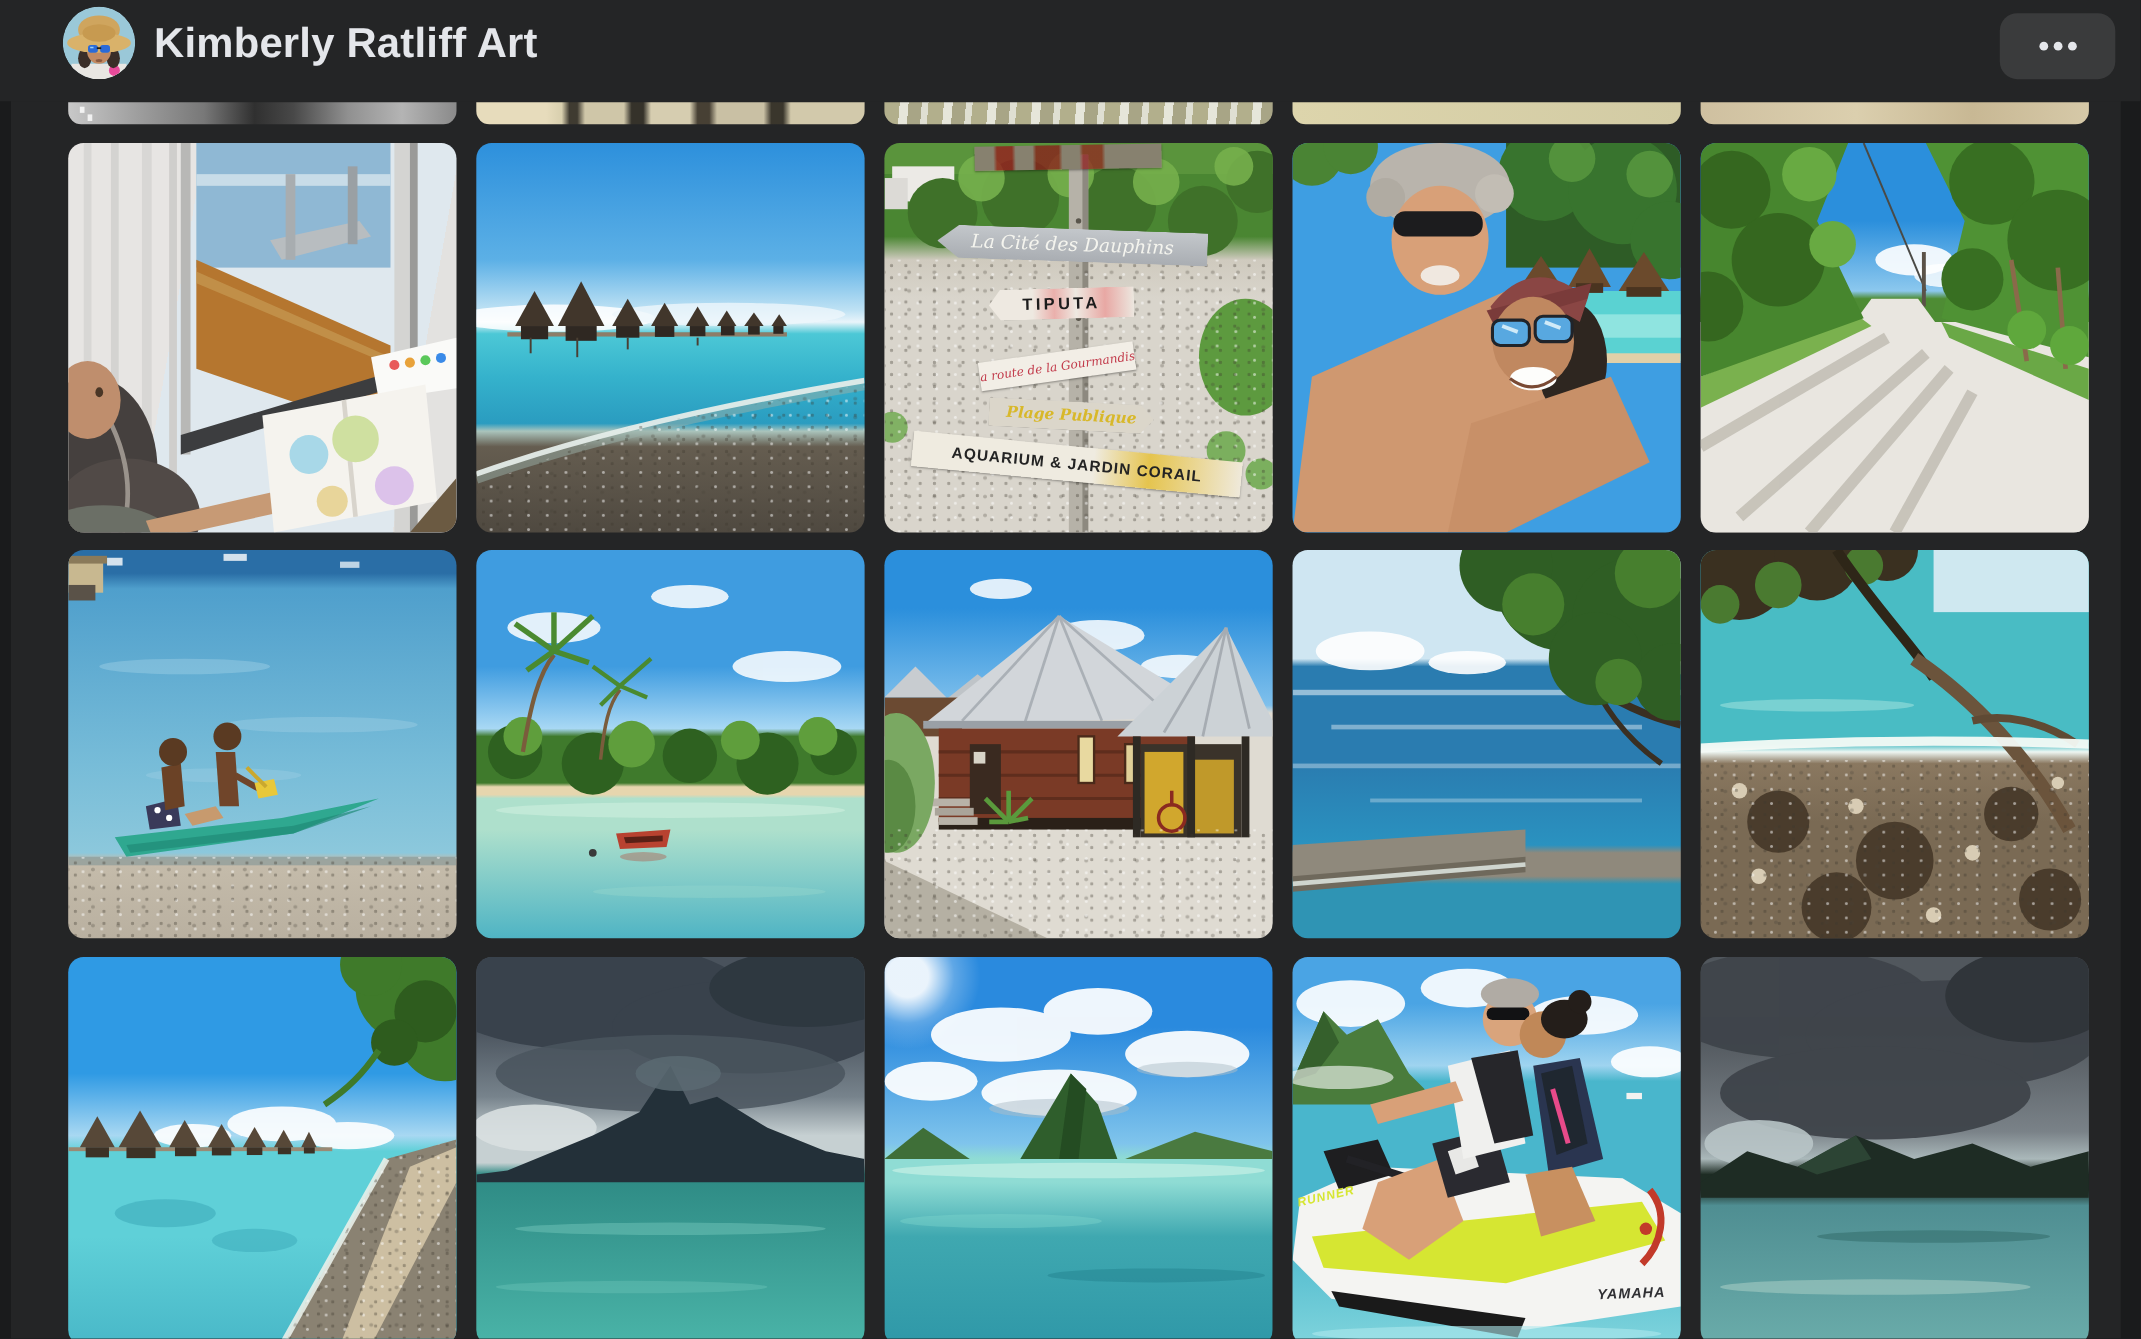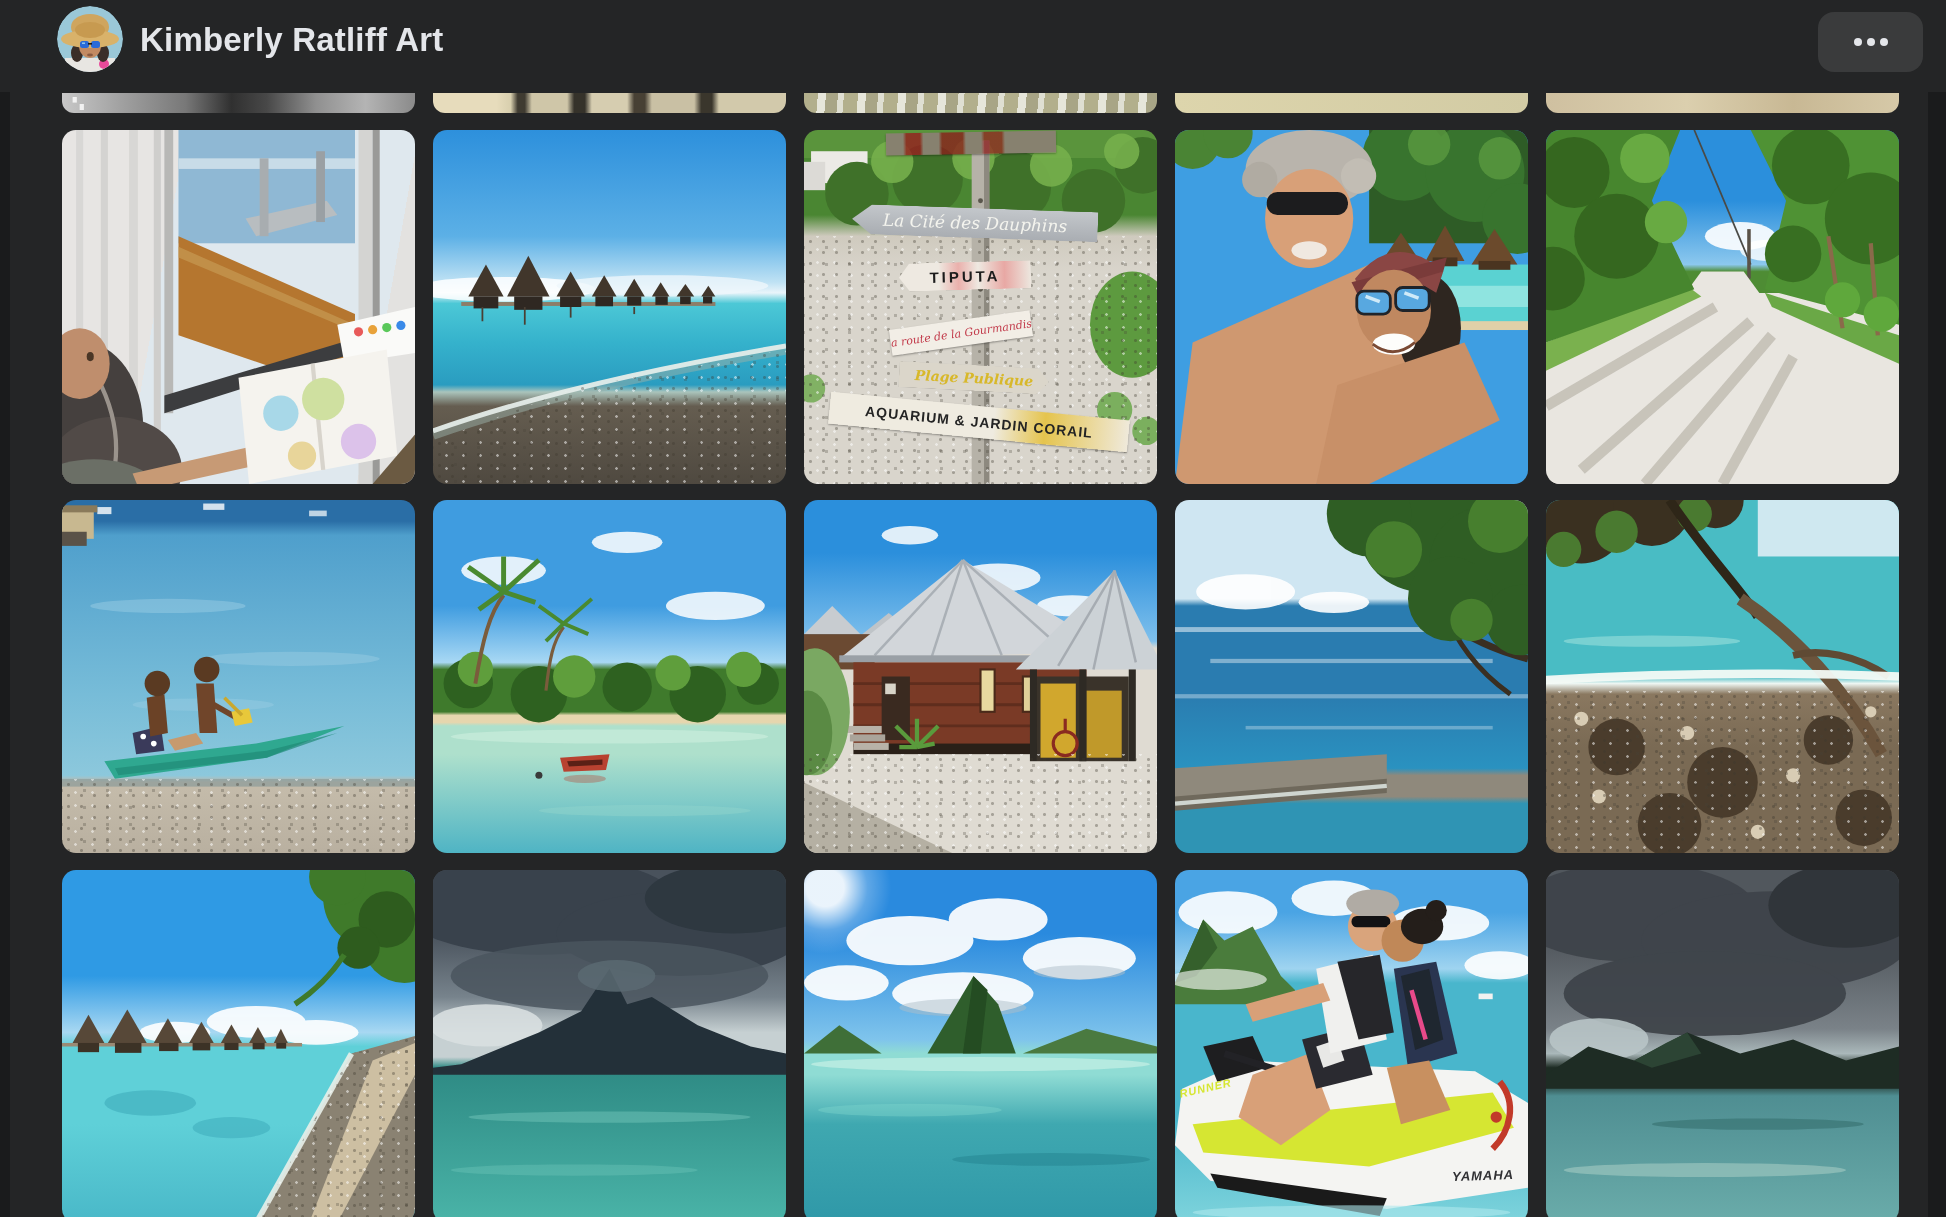--- a/index.html
+++ b/index.html
@@ -7,21 +7,21 @@
     --text_primary:#e4e6ea;
   }
   *{margin:0;padding:0;box-sizing:border-box}
   html,body{width:1946px;height:1217px;overflow:hidden;background:var(--page_bg)}
   body{font-family:"Liberation Sans","DejaVu Sans",sans-serif}
   #stage{position:relative;width:1946px;height:1217px;background:var(--surface_bg);overflow:hidden}
 
   
   .hdr{position:absolute;left:0;top:0;width:1946px;height:92px;background:var(--surface_bg);z-index:30}
   .avatar{position:absolute;left:57px;top:6px;width:66px;height:66px;border-radius:50%;overflow:hidden;cursor:pointer}
-  .title{position:absolute;left:140px;top:0;height:80px;line-height:80px;font-size:33px;font-weight:600;color:var(--text_primary);letter-spacing:.2px;white-space:nowrap}
+  .title{position:absolute;left:140px;top:0;height:80px;line-height:80px;font-size:38px;font-weight:600;color:var(--text_primary);letter-spacing:.2px;white-space:nowrap}
   .more-btn{position:absolute;right:23px;top:12px;width:105px;height:60px;border:none;border-radius:16px;background:var(--chip_bg);display:flex;align-items:center;justify-content:center;gap:5px;cursor:pointer}
   .more-btn i{width:8px;height:8px;border-radius:50%;background:var(--text_primary);display:block}
 
   
   .gutter{position:absolute;top:92px;bottom:0;background:var(--page_bg);z-index:5}
   .gutter.left{left:0;width:10px}
   .gutter.right{left:1928px;width:18px}
 
   
   .tile{position:absolute;width:353px;border-radius:14px;overflow:hidden;cursor:pointer;background:#333}

